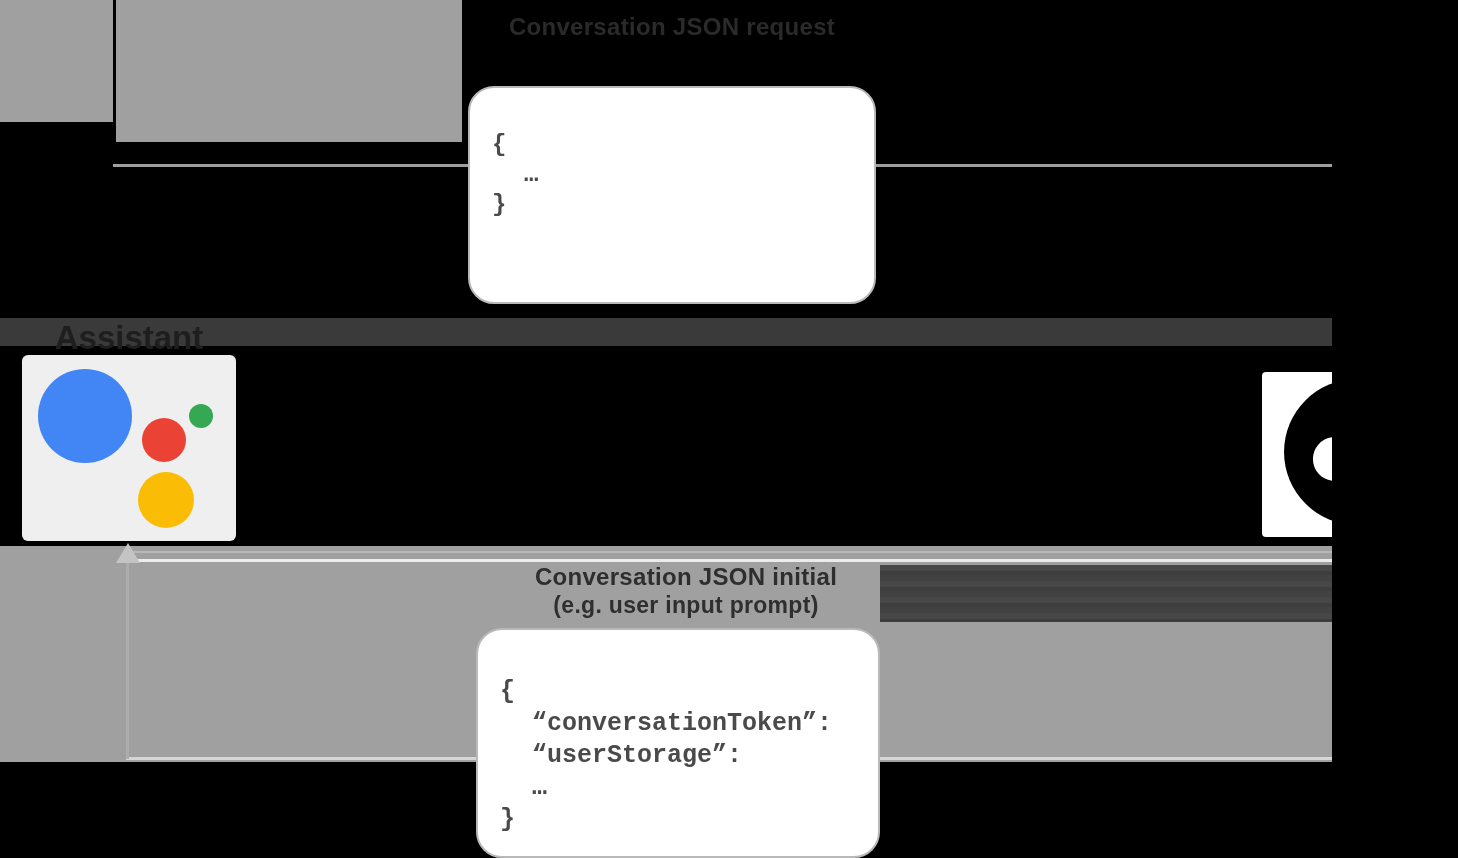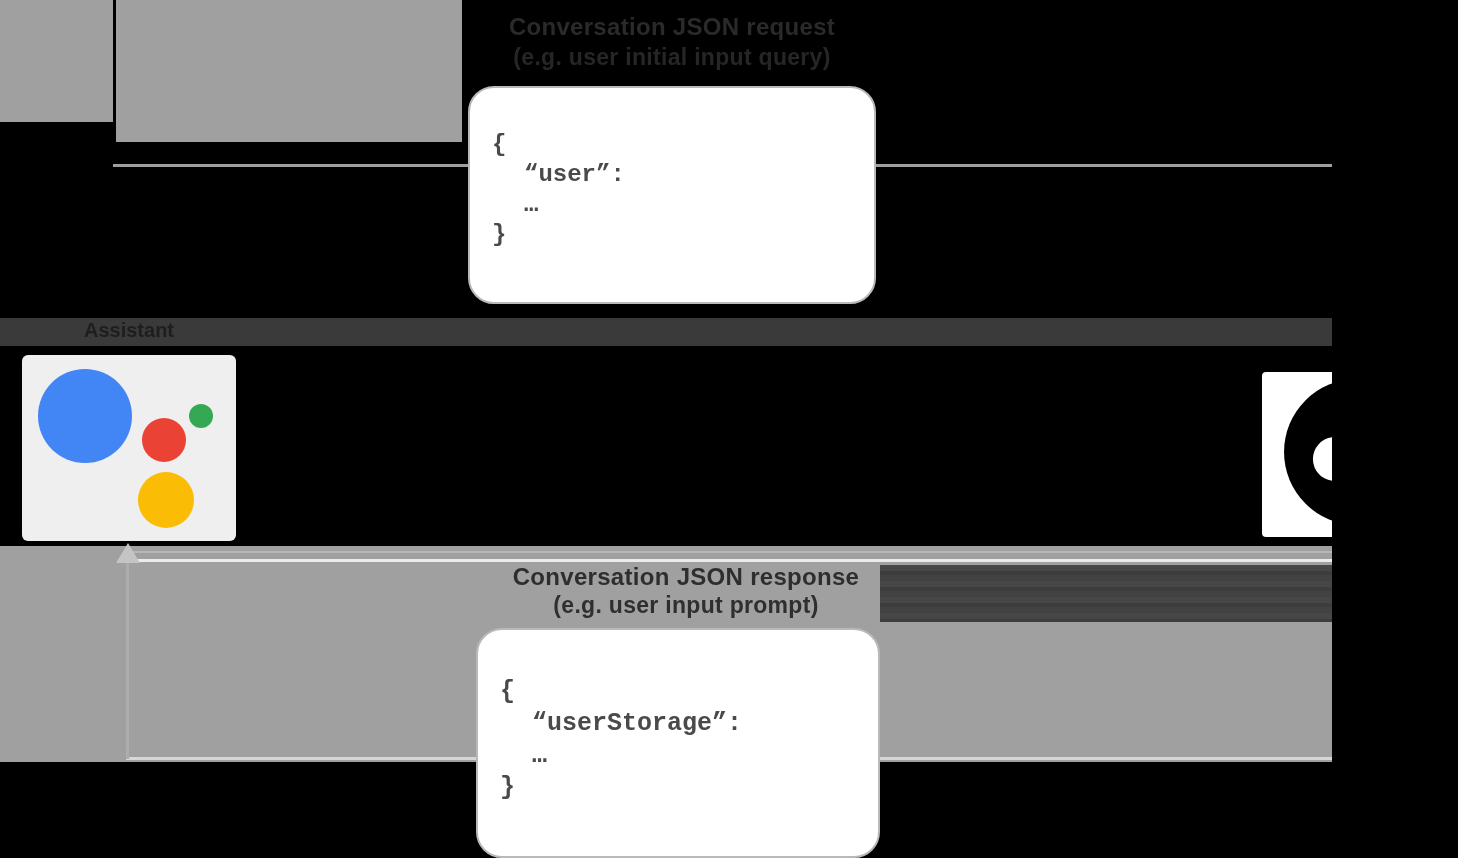--- a/index.html
+++ b/index.html
@@ -49,21 +49,21 @@
     position:absolute;background:#fff;border:2px solid #b9b9b9;border-radius:26px;
     font-family:"Liberation Mono",monospace;font-weight:bold;color:#4a4a4a;
     box-sizing:border-box;
   }
   .json-box-request {left:468px;top:86px; width:408px;height:218px;font-size:24px;padding:42px 0 0 22px;line-height:30px;}
   .json-box-response{left:476px;top:628px;width:404px;height:230px;font-size:25px;padding:46px 0 0 22px;line-height:32px;}
   .code-line{white-space:pre;}
   .code-line.indent{padding-left:32px;}
 
   
-  .actor-label{position:absolute;top:319px;font-size:20px;font-weight:bold;color:#1e1e1e;text-align:center;}
+  .actor-label{position:absolute;top:319px;font-size:33px;font-weight:bold;color:#1e1e1e;text-align:center;}
   .actor-label-assistant  {left:22px;  width:214px;}
   .actor-label-fulfillment{left:1262px;width:190px;}
 
   
   .card{position:absolute;}
   .card-assistant{left:22px;top:355px;width:214px;height:186px;background:#efefef;border-radius:6px;}
   .card-fulfillment{left:1262px;top:372px;width:190px;height:165px;background:#fff;border-radius:4px;}
   .dot{position:absolute;border-radius:50%;}
   .dot-blue  {left:16px; top:14px; width:94px;height:94px;}
   .dot-red   {left:120px;top:63px; width:44px;height:44px;}
@@ -89,34 +89,33 @@
   <div class="line req-v-r"></div>
   <div class="line req-head"></div>
 
   <div class="line resp-l1"></div>
   <div class="line resp-l2"></div>
   <div class="line resp-h"></div>
   <div class="line resp-v"></div>
   <div class="line resp-head"></div>
 
   <div class="flow-label req-label1">Conversation JSON request</div>
-  <div class="flow-label req-label2">(e.g. user initial input query)</div>
 
   <div class="json-box json-box-request">
     <div class="code-line">{</div>
-    <div class="code-line indent">“user”:</div>
     <div class="code-line indent">…</div>
     <div class="code-line">}</div>
   </div>
 
-  <div class="flow-label resp-label1">Conversation JSON response</div>
+  <div class="flow-label resp-label1">Conversation JSON initial</div>
   <div class="flow-label resp-label2">(e.g. user input prompt)</div>
 
   <div class="json-box json-box-response">
     <div class="code-line">{</div>
+    <div class="code-line indent">“conversationToken”:</div>
     <div class="code-line indent">“userStorage”:</div>
     <div class="code-line indent">…</div>
     <div class="code-line">}</div>
   </div>
 
   <div class="actor-label actor-label-assistant">Assistant</div>
 
   <div class="card card-assistant">
     <div>
       <div class="dot dot-blue" style="background:#4285F4"></div>

